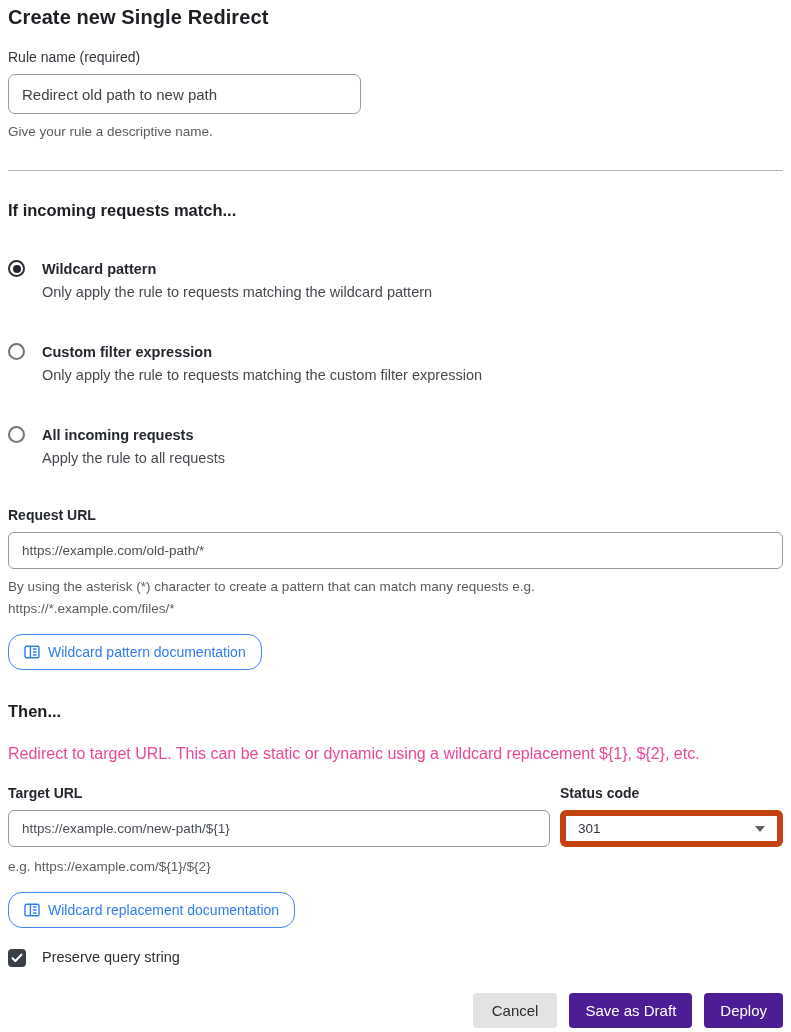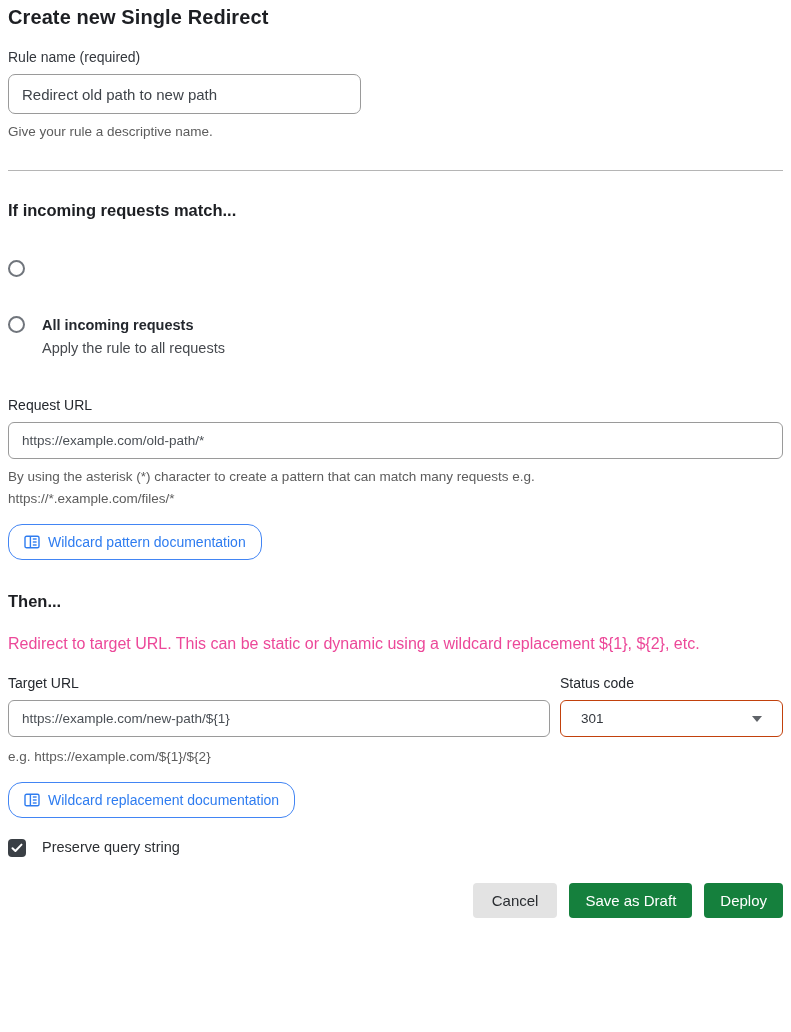--- a/index.html
+++ b/index.html
@@ -15,21 +15,21 @@
     font-weight: 700;
     color: #1d1f23;
     letter-spacing: 0.1px;
   }
   .field-label {
     font-size: 14px;
     color: #33373d;
     margin-top: 20px;
     margin-bottom: 9px;
   }
-  .field-label.bold { font-weight: 400; color: #24282e; }
+  .field-label.bold { font-weight: 700; color: #24282e; }
   input.text-input {
     display: block;
     height: 40px;
     border: 1px solid #9a9a9a;
     border-radius: 7px;
     padding: 0 13px;
     font-family: "Liberation Sans", sans-serif;
     font-size: 15px;
     color: #3f444a;
     outline: none;
@@ -108,23 +108,23 @@
     color: #ec4899;
   }
   .two-col { display: flex; gap: 10px; }
   .col-left { flex: 1 1 auto; }
   .col-right { flex: 0 0 223px; }
   .select-box {
     display: flex;
     align-items: center;
     justify-content: space-between;
     height: 37px;
-    border: 1px solid #c2410c;
+    border: 6px solid #c2410c;
     border-radius: 6px;
-    padding: 0 20px;
+    padding: 0 12px;
     font-size: 13.5px;
     color: #33373d;
     cursor: pointer;
     background: #fff;
   }
   .caret-down {
     width: 0; height: 0;
     border-left: 5px solid transparent;
     border-right: 5px solid transparent;
     border-top: 6px solid #5f6368;
@@ -154,40 +154,51 @@
   .btn {
     height: 35px;
     border: none;
     border-radius: 4px;
     font-family: "Liberation Sans", sans-serif;
     font-size: 15px;
     padding: 0 16px;
     cursor: pointer;
   }
   .btn-secondary { background: #e3e3e3; color: #2a2d31; padding: 0 19px; }
-  .btn-primary { background: #15803d; color: #ffffff; }
+  .btn-primary { background: #4c1d95; color: #ffffff; }
 </style>
 </head>
 <body>
 
 
 
 <h1 class="page-title">Create new Single Redirect</h1>
 
 <div class="field-label">Rule name (required)</div>
 <input class="text-input rule-name-input" type="text" value="Redirect old path to new path" style="">
 <div class="helper-text">Give your rule a descriptive name.</div>
 
 <hr class="section-divider">
 
 <h2 class="section-heading">If incoming requests match...</h2>
 
 <div class="radio-group">
+  <div class="radio-item selected">
+    <span class="radio-circle"></span>
+    <span class="radio-texts">
+      <span class="radio-label" style="display:block">Wildcard pattern</span>
+      <span class="radio-desc" style="display:block">Only apply the rule to requests matching the wildcard pattern</span>
+    </span>
+  </div>
   <div class="radio-item">
     <span class="radio-circle"></span>
+    <span class="radio-texts">
+      <span class="radio-label" style="display:block">Custom filter expression</span>
+      <span class="radio-desc" style="display:block">Only apply the rule to requests matching the custom filter expression</span>
+    </span>
   </div>
   <div class="radio-item">
     <span class="radio-circle"></span>
     <span class="radio-texts">
       <span class="radio-label" style="display:block">All incoming requests</span>
       <span class="radio-desc" style="display:block">Apply the rule to all requests</span>
     </span>
   </div>
 </div>
 

